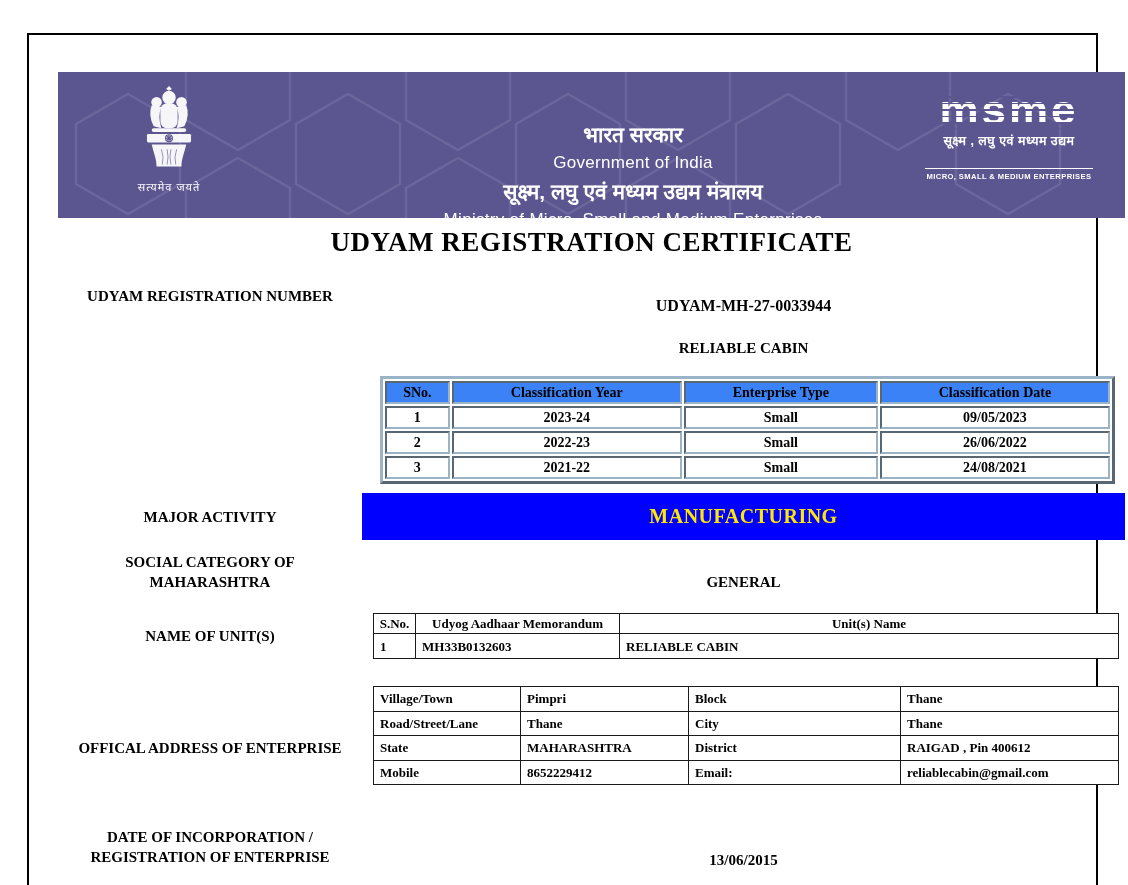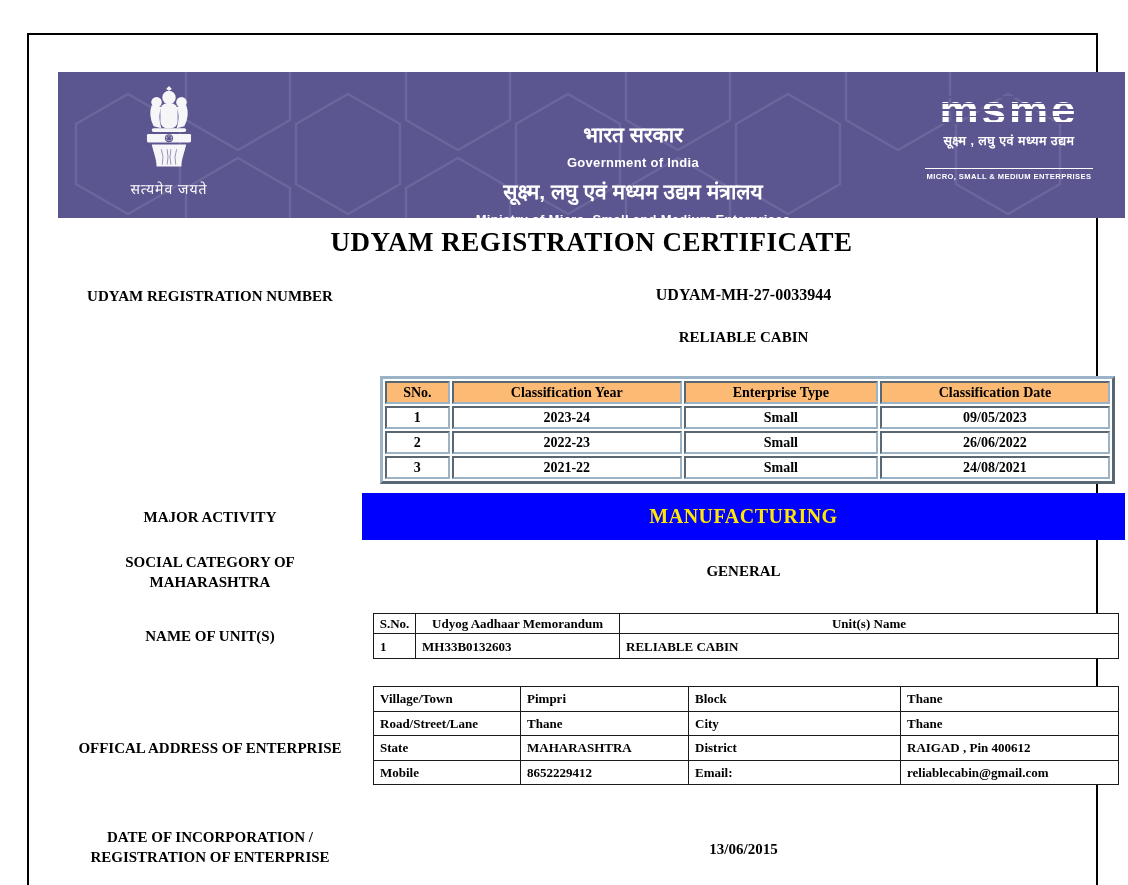--- a/index.html
+++ b/index.html
@@ -15,48 +15,48 @@
 
   
   .banner {
     position:absolute; left:29px; top:37px; width:1067px; height:146px;
     background:#5b5590; overflow:hidden;
   }
   .hex-pattern { position:absolute; inset:0; width:100%; height:100%; }
 
   .emblem-wrap { position:absolute; left:68px; top:14px; width:86px; text-align:center; }
   .emblem-wrap svg { display:block; margin:0 auto; }
-  .emblem-caption { color:#fff; font-size:14px; font-family:"Liberation Sans","DejaVu Sans",sans-serif; margin-top:1px; letter-spacing:1px; }
+  .emblem-caption { color:#fff; font-size:11px; font-family:"Liberation Sans","DejaVu Sans",sans-serif; margin-top:1px; letter-spacing:1px; }
 
   .gov-text {
     position:absolute; left:240px; top:48px; width:670px; text-align:center; color:#fff;
   }
   .gov-text .hi { font-size:21px; font-weight:bold; line-height:29px; font-family:"Liberation Sans","DejaVu Sans",sans-serif; }
-  .gov-text .en { font-size:13px; font-weight:bold; line-height:28px; font-family:"Liberation Sans","DejaVu Sans",sans-serif; letter-spacing:0.3px;text-align:center; }
+  .gov-text .en { font-size:17px; font-weight:normal; line-height:28px; font-family:"Liberation Sans","DejaVu Sans",sans-serif; letter-spacing:0.3px;text-align:center; }
 
   .msme-logo { position:absolute; right:32px; top:18px; width:168px; text-align:center; color:#fff;
                font-family:"Liberation Sans","DejaVu Sans",sans-serif; }
   .msme-word { position:relative; display:inline-block; font-size:44px; font-weight:bold;
                letter-spacing:3px; line-height:40px; transform:scaleY(0.92); }
   .msme-word::after { content:""; position:absolute; inset:0;
                background:repeating-linear-gradient(180deg, rgba(91,85,144,0) 0 5px, #5b5590 5px 7px); }
   .msme-hindi { font-size:12.5px; font-weight:bold; border-bottom:1px solid #fff; padding-bottom:19px; margin-top:2px; letter-spacing:0.5px; }
   .msme-eng { font-size:7.6px; font-weight:bold; letter-spacing:0.4px; margin-top:3px; white-space:nowrap; }
 
   
   .cert-title {
     position:absolute; left:29px; top:192px; width:1067px; text-align:center;
     font-size:27px; font-weight:bold; letter-spacing:0.5px;
   }
 
   
   .row-label { position:absolute; left:29px; width:304px; text-align:center;
                font-weight:bold; font-size:15px; line-height:20px; }
   .row-value { position:absolute; left:333px; width:763px; text-align:center;
-               font-weight:bold; font-size:15px; line-height:20px; }
+               font-weight:bold; font-size:15px; line-height:20px;margin-top:11px; }
 
   .lbl-regnum  { top:251px; }   .val-regnum  { top:250px; font-size:16px; }
   .lbl-name    { top:292px; }   .val-name    { top:292px; }
   .lbl-type    { top:365px; }
   .lbl-major   { top:472px; }
   .lbl-social  { top:517px; left:66px; width:230px; }
   .val-social  { top:526px; }
   .lbl-units   { top:591px; }
   .lbl-addr    { top:703px; }
   .lbl-date    { top:792px; left:61px; width:240px; }
@@ -74,21 +74,21 @@
   
   table.ctable {
     position:absolute; left:351px; top:341px; width:735px;
     border-collapse:separate; border-spacing:2px;
     border:3px outset #9ab3c6; background:#fff; table-layout:fixed;
   }
   table.ctable th, table.ctable td {
     border:2px inset #9ab3c6; text-align:center; font-weight:bold;
     font-size:14px; line-height:15px; padding:2px 0; background:#fff;
   }
-  table.ctable th { background:#fdba74;margin-top:11px; }
+  table.ctable th { background:#3b82f6;margin-top:11px; }
 
   
   table.btable { position:absolute; border-collapse:collapse; table-layout:fixed; background:#fff; }
   table.btable th, table.btable td {
     border:1.5px solid #1a1a1a; font-weight:bold; font-size:13px; line-height:15px;
     padding:3px 6px; text-align:left; overflow:hidden; white-space:nowrap;
   }
   table.utable { left:344px; top:578px; width:746px; }
   table.utable th { text-align:center; padding:2px 4px; }
   table.utable td { height:25px; }

